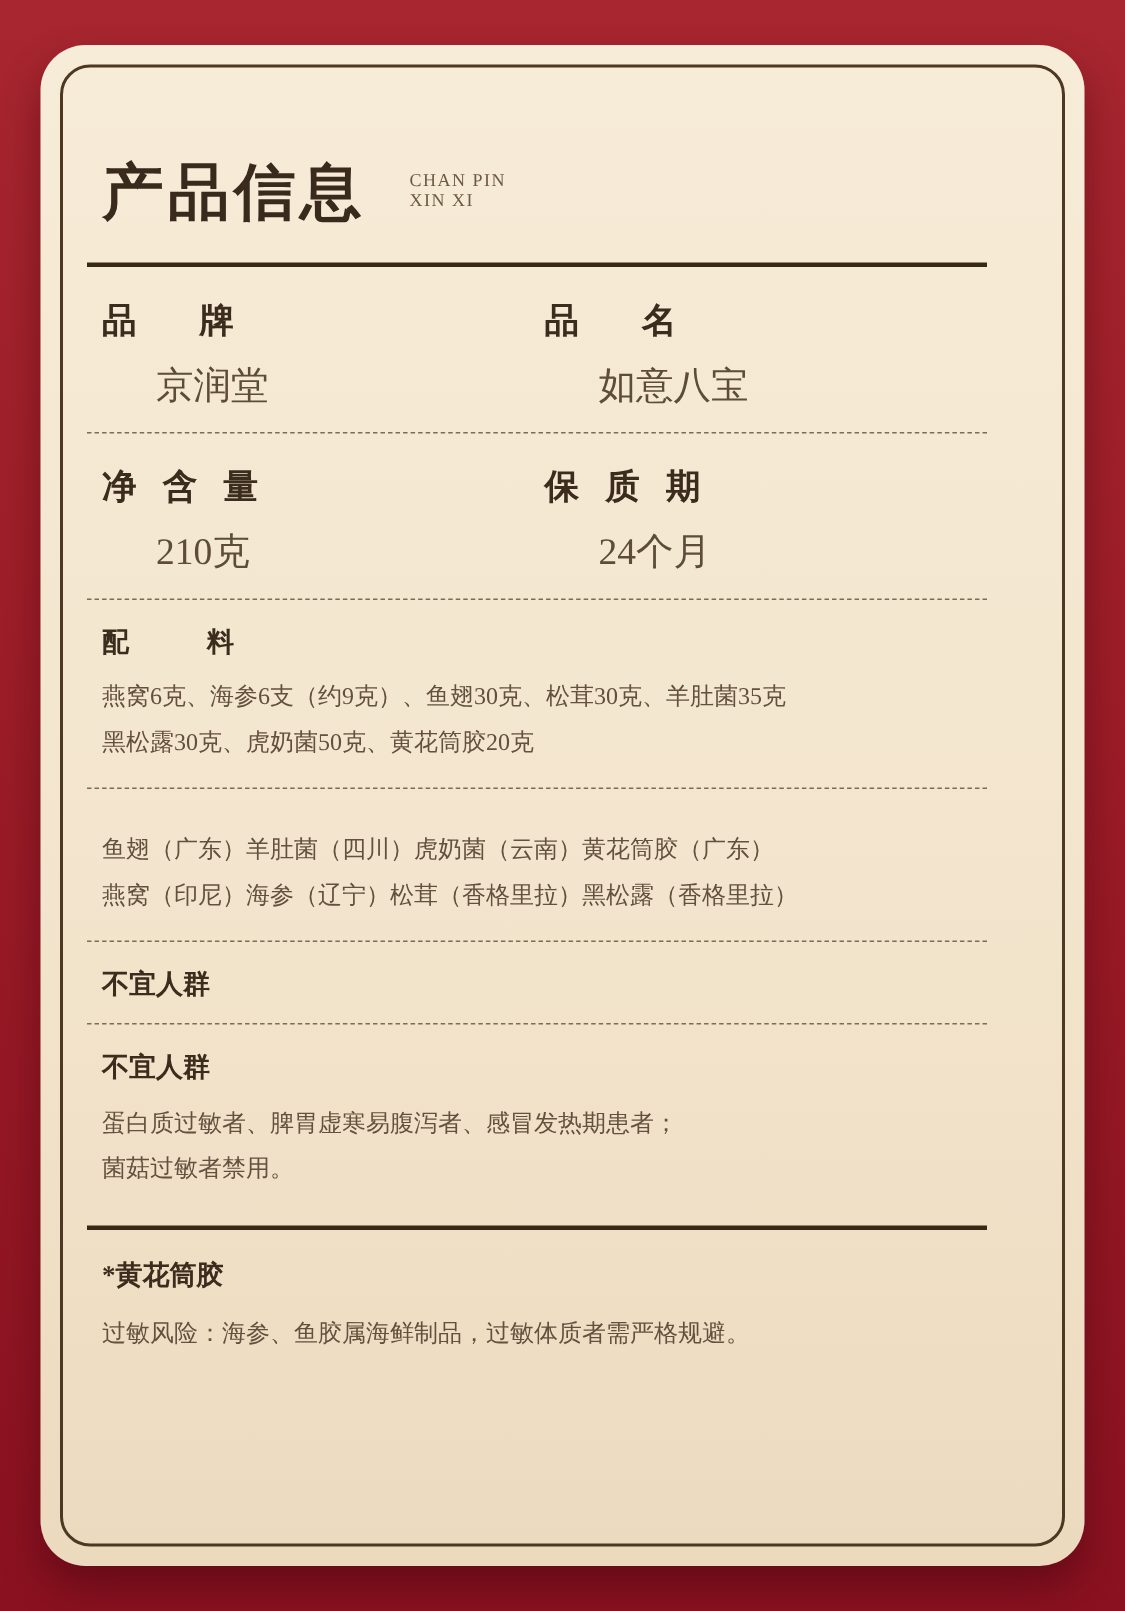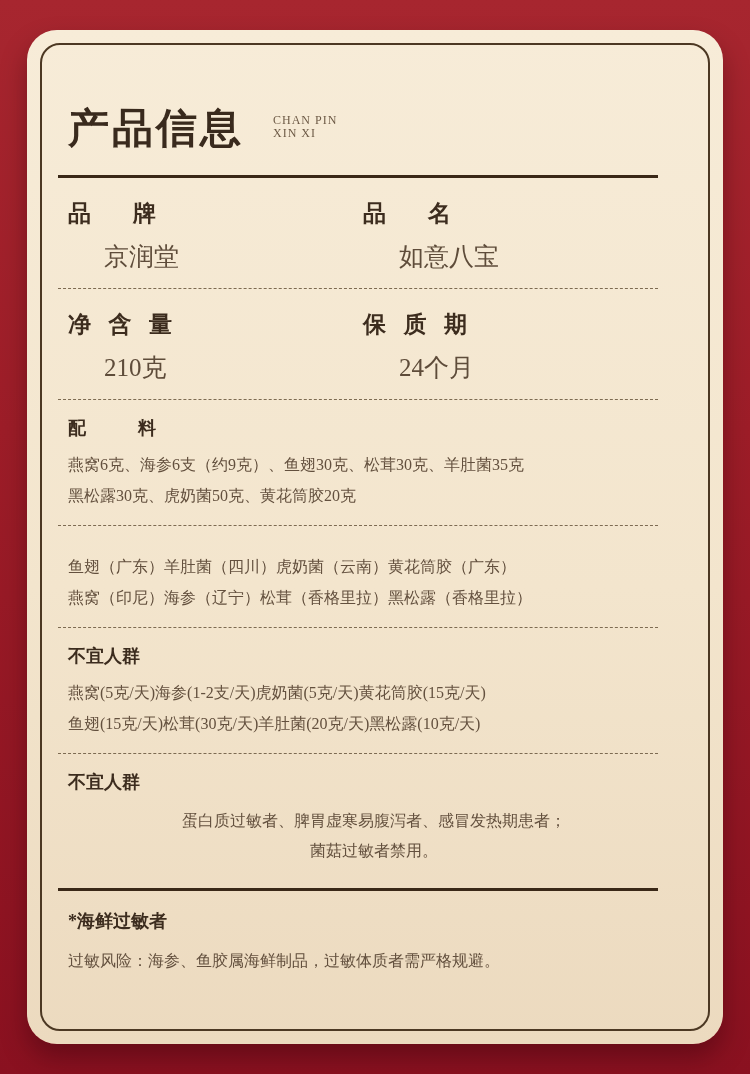--- a/index.html
+++ b/index.html
@@ -58,21 +58,21 @@
   }
   .justify { text-align:justify; text-align-last:justify; }
   .j2 { width:88px; }
   .j3 { width:104px; }
   .value { margin-top:11px; font-size:25px; color:#5e4c3a;margin-left:36px; }
 
   
   .section { padding:16px 0 14px 10px; }
   .section .heading { font-size:18px; font-weight:700; color:#3c2c1e; }
   .section .body { margin-top:9px; font-size:16px; line-height:31px; color:#63503e; }
-  .section.unsuitable .body { line-height:30px; margin-top:12px;text-align:center; }
+  .section.unsuitable .body { line-height:30px; margin-top:12px; }
   .section.tips { padding-top:18px; }
   .section.tips .body { margin-top:11px; line-height:33px; }
   .line { white-space:nowrap; }
 </style>
 </head>
 <body>
 
 <div class="page">
   <div class="card">
     <div class="card-border"></div>
@@ -124,38 +124,34 @@
       <div class="section">
         <div class="body">
           <div class="line">鱼翅（广东）羊肚菌（四川）虎奶菌（云南）黄花筒胶（广东）</div>
           <div class="line">燕窝（印尼）海参（辽宁）松茸（香格里拉）黑松露（香格里拉）</div>
         </div>
       </div>
       <div class="rule dashed"></div>
 
       <div class="section">
         <div class="heading">不宜人群</div>
-        <div class="body">
-          <div class="line">燕窝(5克/天)海参(1-2支/天)虎奶菌(5克/天)黄花筒胶(15克/天)</div>
-          <div class="line">鱼翅(15克/天)松茸(30克/天)羊肚菌(20克/天)黑松露(10克/天)</div>
-        </div>
       </div>
       <div class="rule dashed"></div>
 
       <div class="section unsuitable">
         <div class="heading">不宜人群</div>
         <div class="body">
           <div class="line">蛋白质过敏者、脾胃虚寒易腹泻者、感冒发热期患者；</div>
           <div class="line">菌菇过敏者禁用。</div>
         </div>
       </div>
       <div class="rule solid-thin"></div>
 
       <div class="section tips">
-        <div class="heading">*海鲜过敏者</div>
+        <div class="heading">*黄花筒胶</div>
         <div class="body">
           <div class="line">过敏风险：海参、鱼胶属海鲜制品，过敏体质者需严格规避。</div>
 
         </div>
       </div>
 
     </div>
   </div>
 </div>
 

